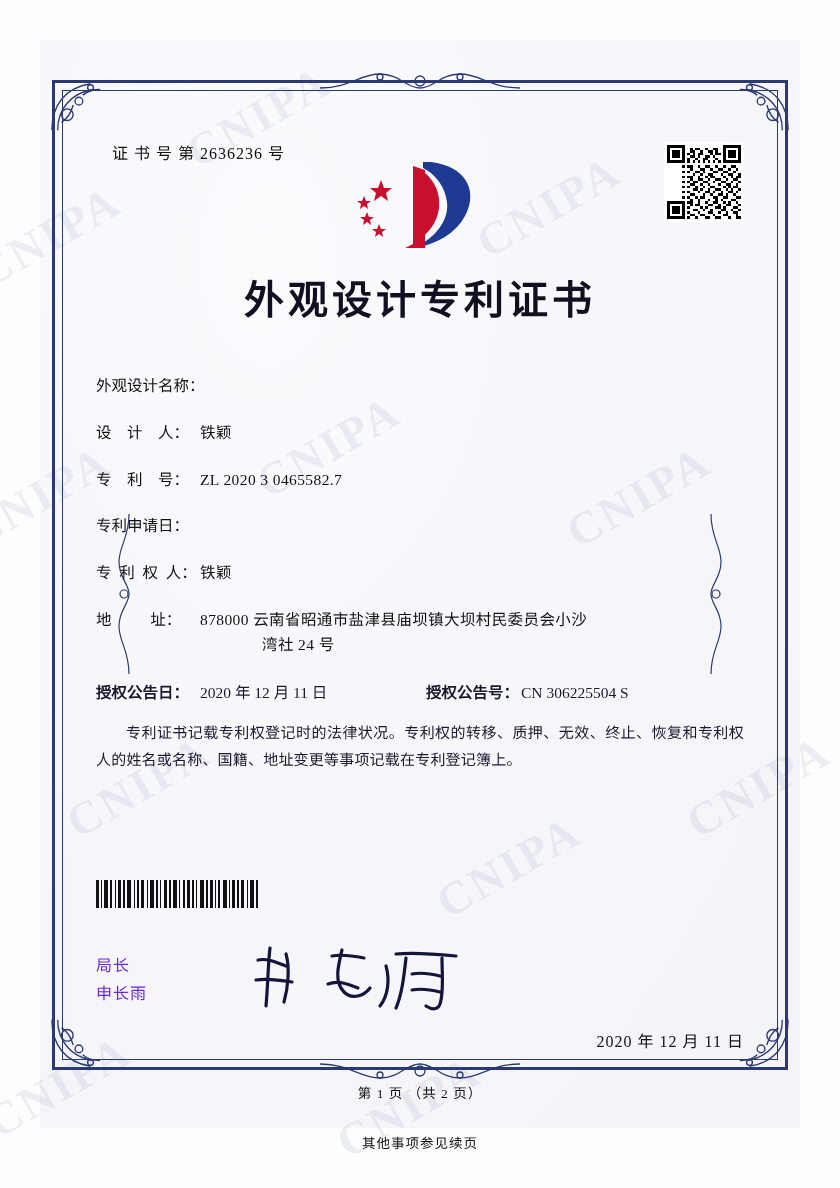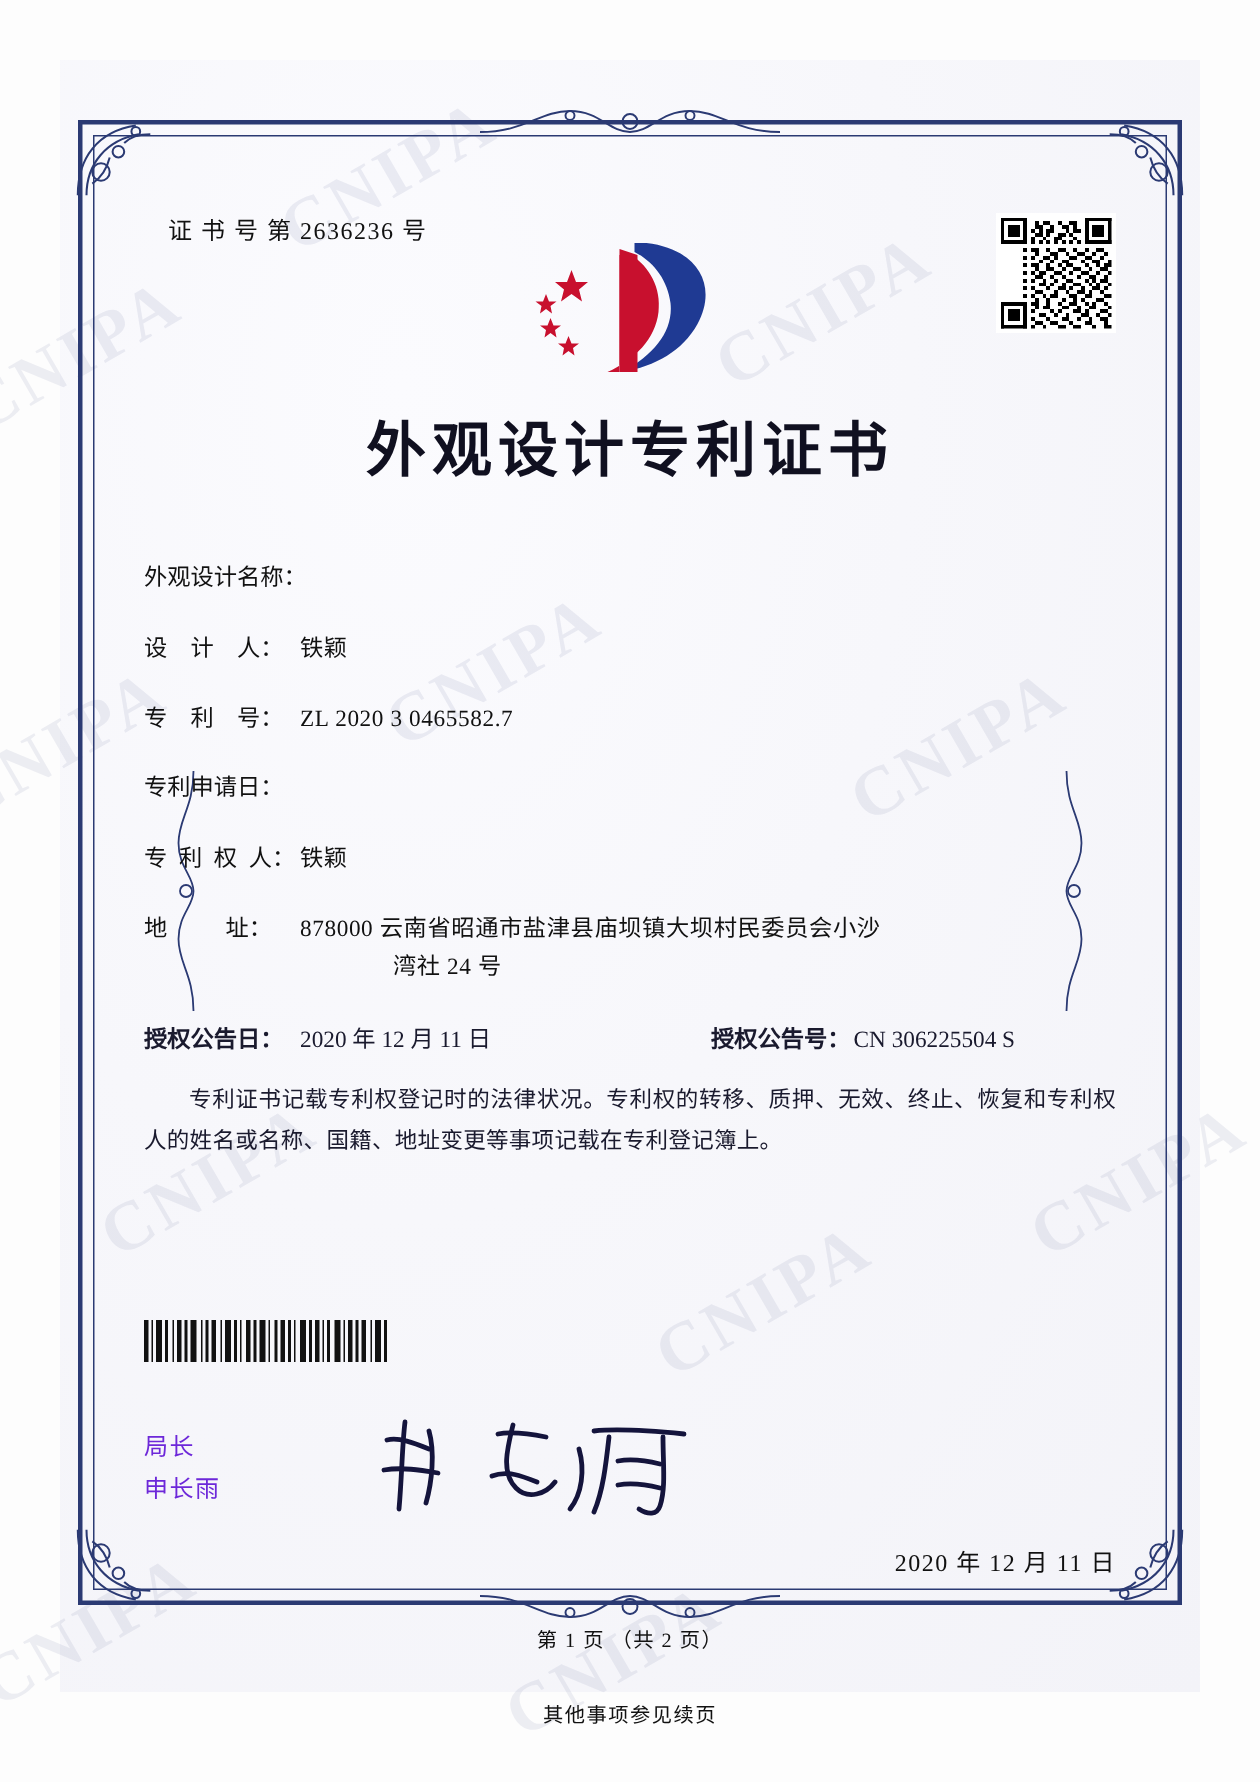--- a/index.html
+++ b/index.html
@@ -175,21 +175,20 @@
   .field-row2 .lab {
     width: 104px;
     flex: 0 0 104px;
     white-space: pre;
     font-weight: bold;
   }
   .field-row2 .lab.short {
     width: auto;
     flex: 0 0 auto;
     margin-right: 2px;
-    margin-left: 48px;
   }
 
   .para {
     font-size: 15px;
     line-height: 1.85;
     text-indent: 2em;
     margin: 18px 0 0 0;
     text-align: justify;
     letter-spacing: 0.2px;
   }

